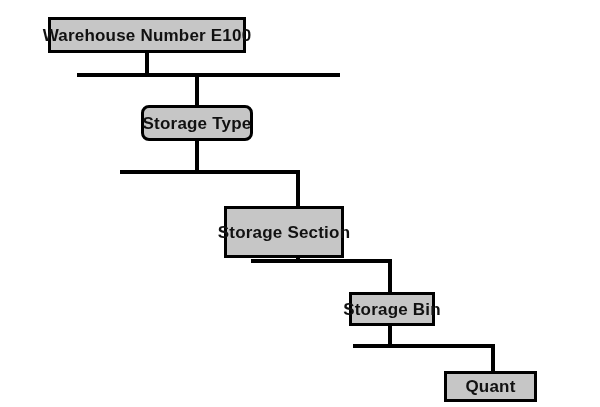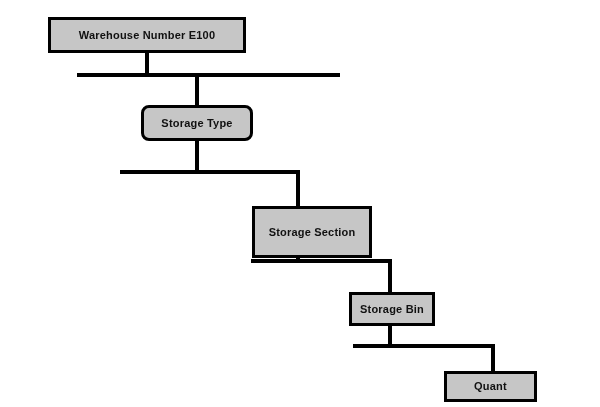--- a/index.html
+++ b/index.html
@@ -31,30 +31,30 @@
     background: #c6c6c6;
     border: 3px solid #000000;
     display: flex;
     align-items: center;
     justify-content: center;
     z-index: 5;
   }
   .node-label {
     font-family: "Liberation Sans", sans-serif;
     font-weight: bold;
-    font-size: 11px;
+    font-size: 17px;
     color: #111111;
     letter-spacing: 0.2px;
     line-height: 1;
     white-space: nowrap;
     text-align: center;
   }
   .node-warehouse { left: 48px;  top: 17px;  width: 198px; height: 36px; }
   .node-type      { left: 141px; top: 105px; width: 112px; height: 36px; border-radius: 8px; }
-  .node-section   { left: 252px; top: 206px; width: 120px; height: 52px; }
+  .node-section   { left: 224px; top: 206px; width: 120px; height: 52px; }
   .node-bin       { left: 349px; top: 292px; width: 86px;  height: 34px; }
   .node-quant     { left: 444px; top: 371px; width: 93px;  height: 31px; }
 </style>
 </head>
 <body>
 
 <div id="diagram-canvas">
 
   <svg id="diagram-svg" viewBox="0 0 600 407" preserveAspectRatio="none" aria-hidden="true">
     <g stroke="#000000" stroke-width="4" fill="none" shape-rendering="crispEdges">

